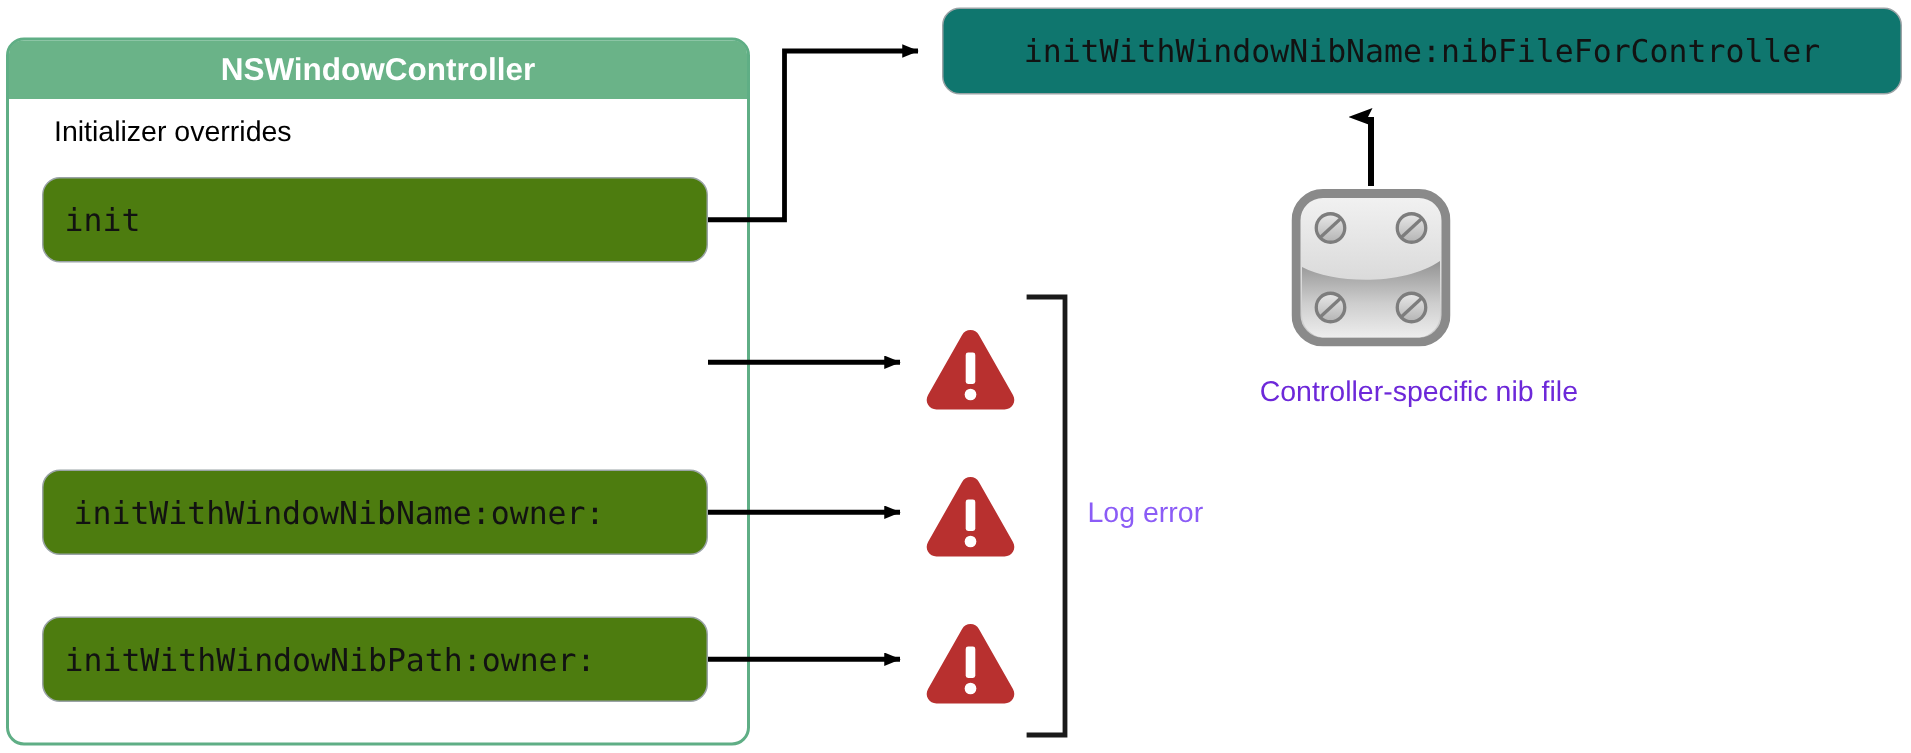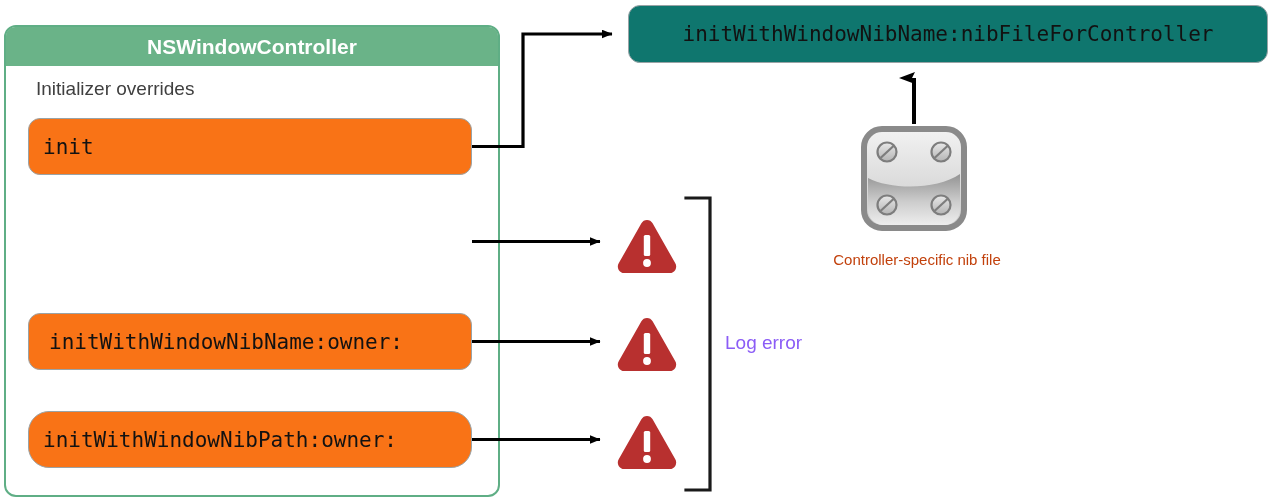--- a/index.html
+++ b/index.html
@@ -48,44 +48,44 @@
     align-items: center;
     justify-content: center;
     letter-spacing: 0px;
     box-sizing: border-box;
   }
   .section-label {
     position: absolute;
     left: 36px;
     top: 78px;
     font-size: 19px;
-    color: #404040;
+    color: #000000;
     white-space: nowrap;
   }
 
   
   .mbox {
     position: absolute;
     box-sizing: border-box;
-    background: #f97316;
+    background: #4d7c0f;
     border: 1.6px solid #9aa3a6;
     border-radius: 12px;
     display: flex;
     align-items: center;
     font-family: "DejaVu Sans Mono", monospace;
     font-size: 21px;
     color: #121212;
     padding-left: 14px;
     white-space: nowrap;
     overflow: hidden;
   }
   .mbox.m1 { left: 28px; top: 118px; width: 444px; height: 57px; }
   .mbox.m2 { left: 28px; top: 213px; width: 444px; height: 57px; }
   .mbox.m3 { left: 28px; top: 313px; width: 444px; height: 57px; padding-left: 20px; }
-  .mbox.m4 { left: 28px; top: 411px; width: 444px; height: 57px; border-radius: 21px; }
+  .mbox.m4 { left: 28px; top: 411px; width: 444px; height: 57px; }
 
   .topbox {
     position: absolute;
     left: 628px;
     top: 5px;
     width: 640px;
     height: 58px;
     box-sizing: border-box;
     background: #0f766e;
     border: 1.6px solid #9aa3a6;
@@ -124,23 +124,23 @@
     left: 861px;
     top: 126px;
     width: 106px;
     height: 105px;
   }
   .nib-caption {
     position: absolute;
     left: 782px;
     top: 251px;
     width: 270px;
-    text-align: center;
-    font-size: 15px;
-    color: #c2410c;
+    text-align: right;
+    font-size: 19px;
+    color: #6d28d9;
     white-space: nowrap;
   }
 
   .log-label {
     position: absolute;
     left: 725px;
     top: 332px;
     font-size: 19px;
     color: #8b5cf6;
     white-space: nowrap;

